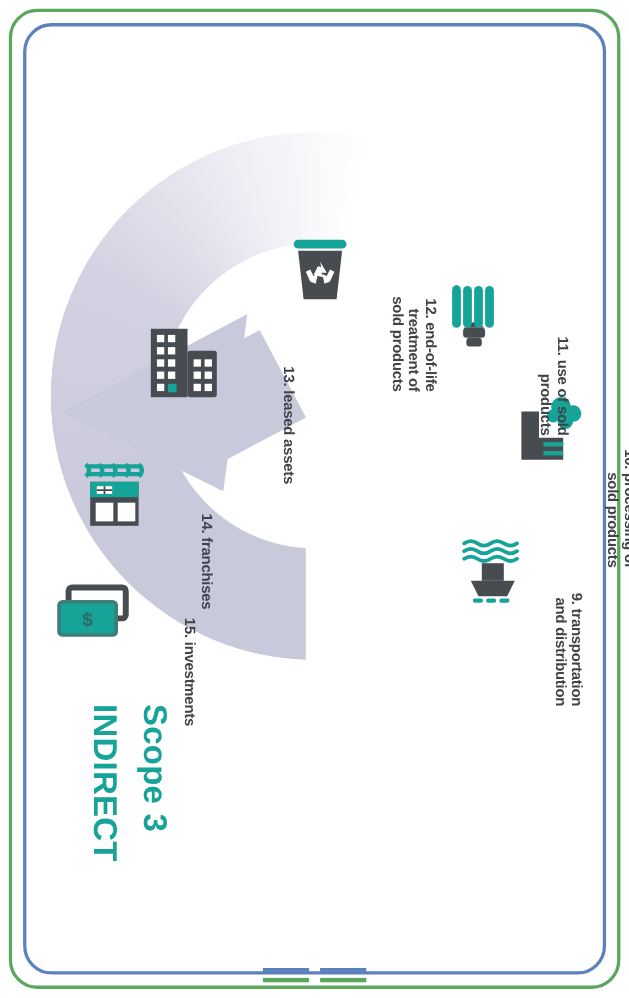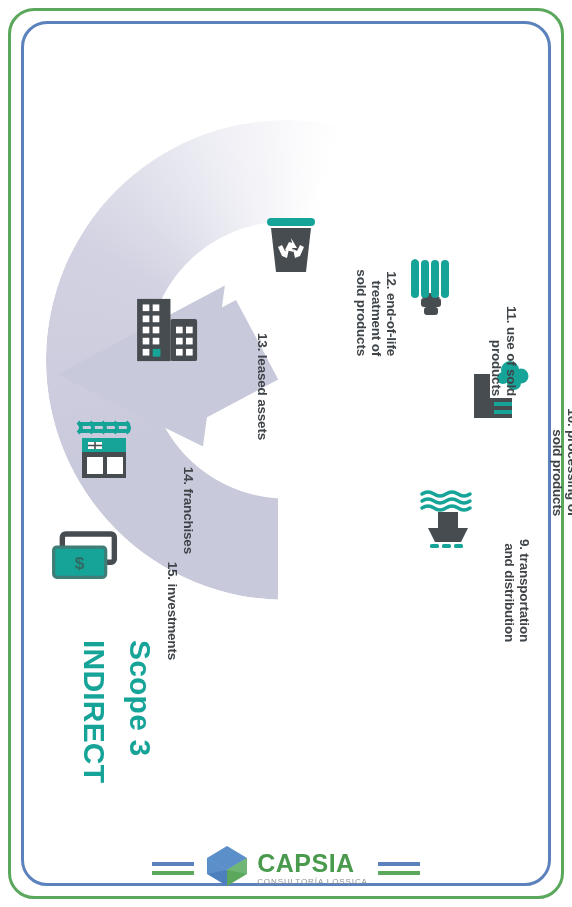--- a/index.html
+++ b/index.html
@@ -347,35 +347,20 @@
 
     </div>
   </div>
 
   <div id="footer">
     <div class="rule">
       <div class="b1"></div>
       <div class="b2"></div>
     </div>
 
-    <div class="logo-lockup">
-      <span>
-        <svg width="46" height="46" viewBox="0 0 46 46">
-          <polygon points="23,3 43,15 23,27 3,15" fill="#5B8FC9"></polygon>
-          <polygon points="3,15 23,27 23,43 3,31" fill="#4C7FBE"></polygon>
-          <polygon points="43,15 23,27 23,43 43,31" fill="#5BA85D"></polygon>
-          <polygon points="23,27 43,15 43,31" fill="#6FB573"></polygon>
-          <polygon points="3,15 23,27 3,31" fill="#5B8FC9"></polygon>
-        </svg>
-      </span>
-      <span class="logo-text">
-        <span class="logo-name">CAPSIA</span>
-        <span class="logo-sub">CONSULTORÍA LOSSICA</span>
-      </span>
-    </div>
 
     <div class="rule">
       <div class="b1"></div>
       <div class="b2"></div>
     </div>
   </div>
 
 </div>
 
 </body></html>

